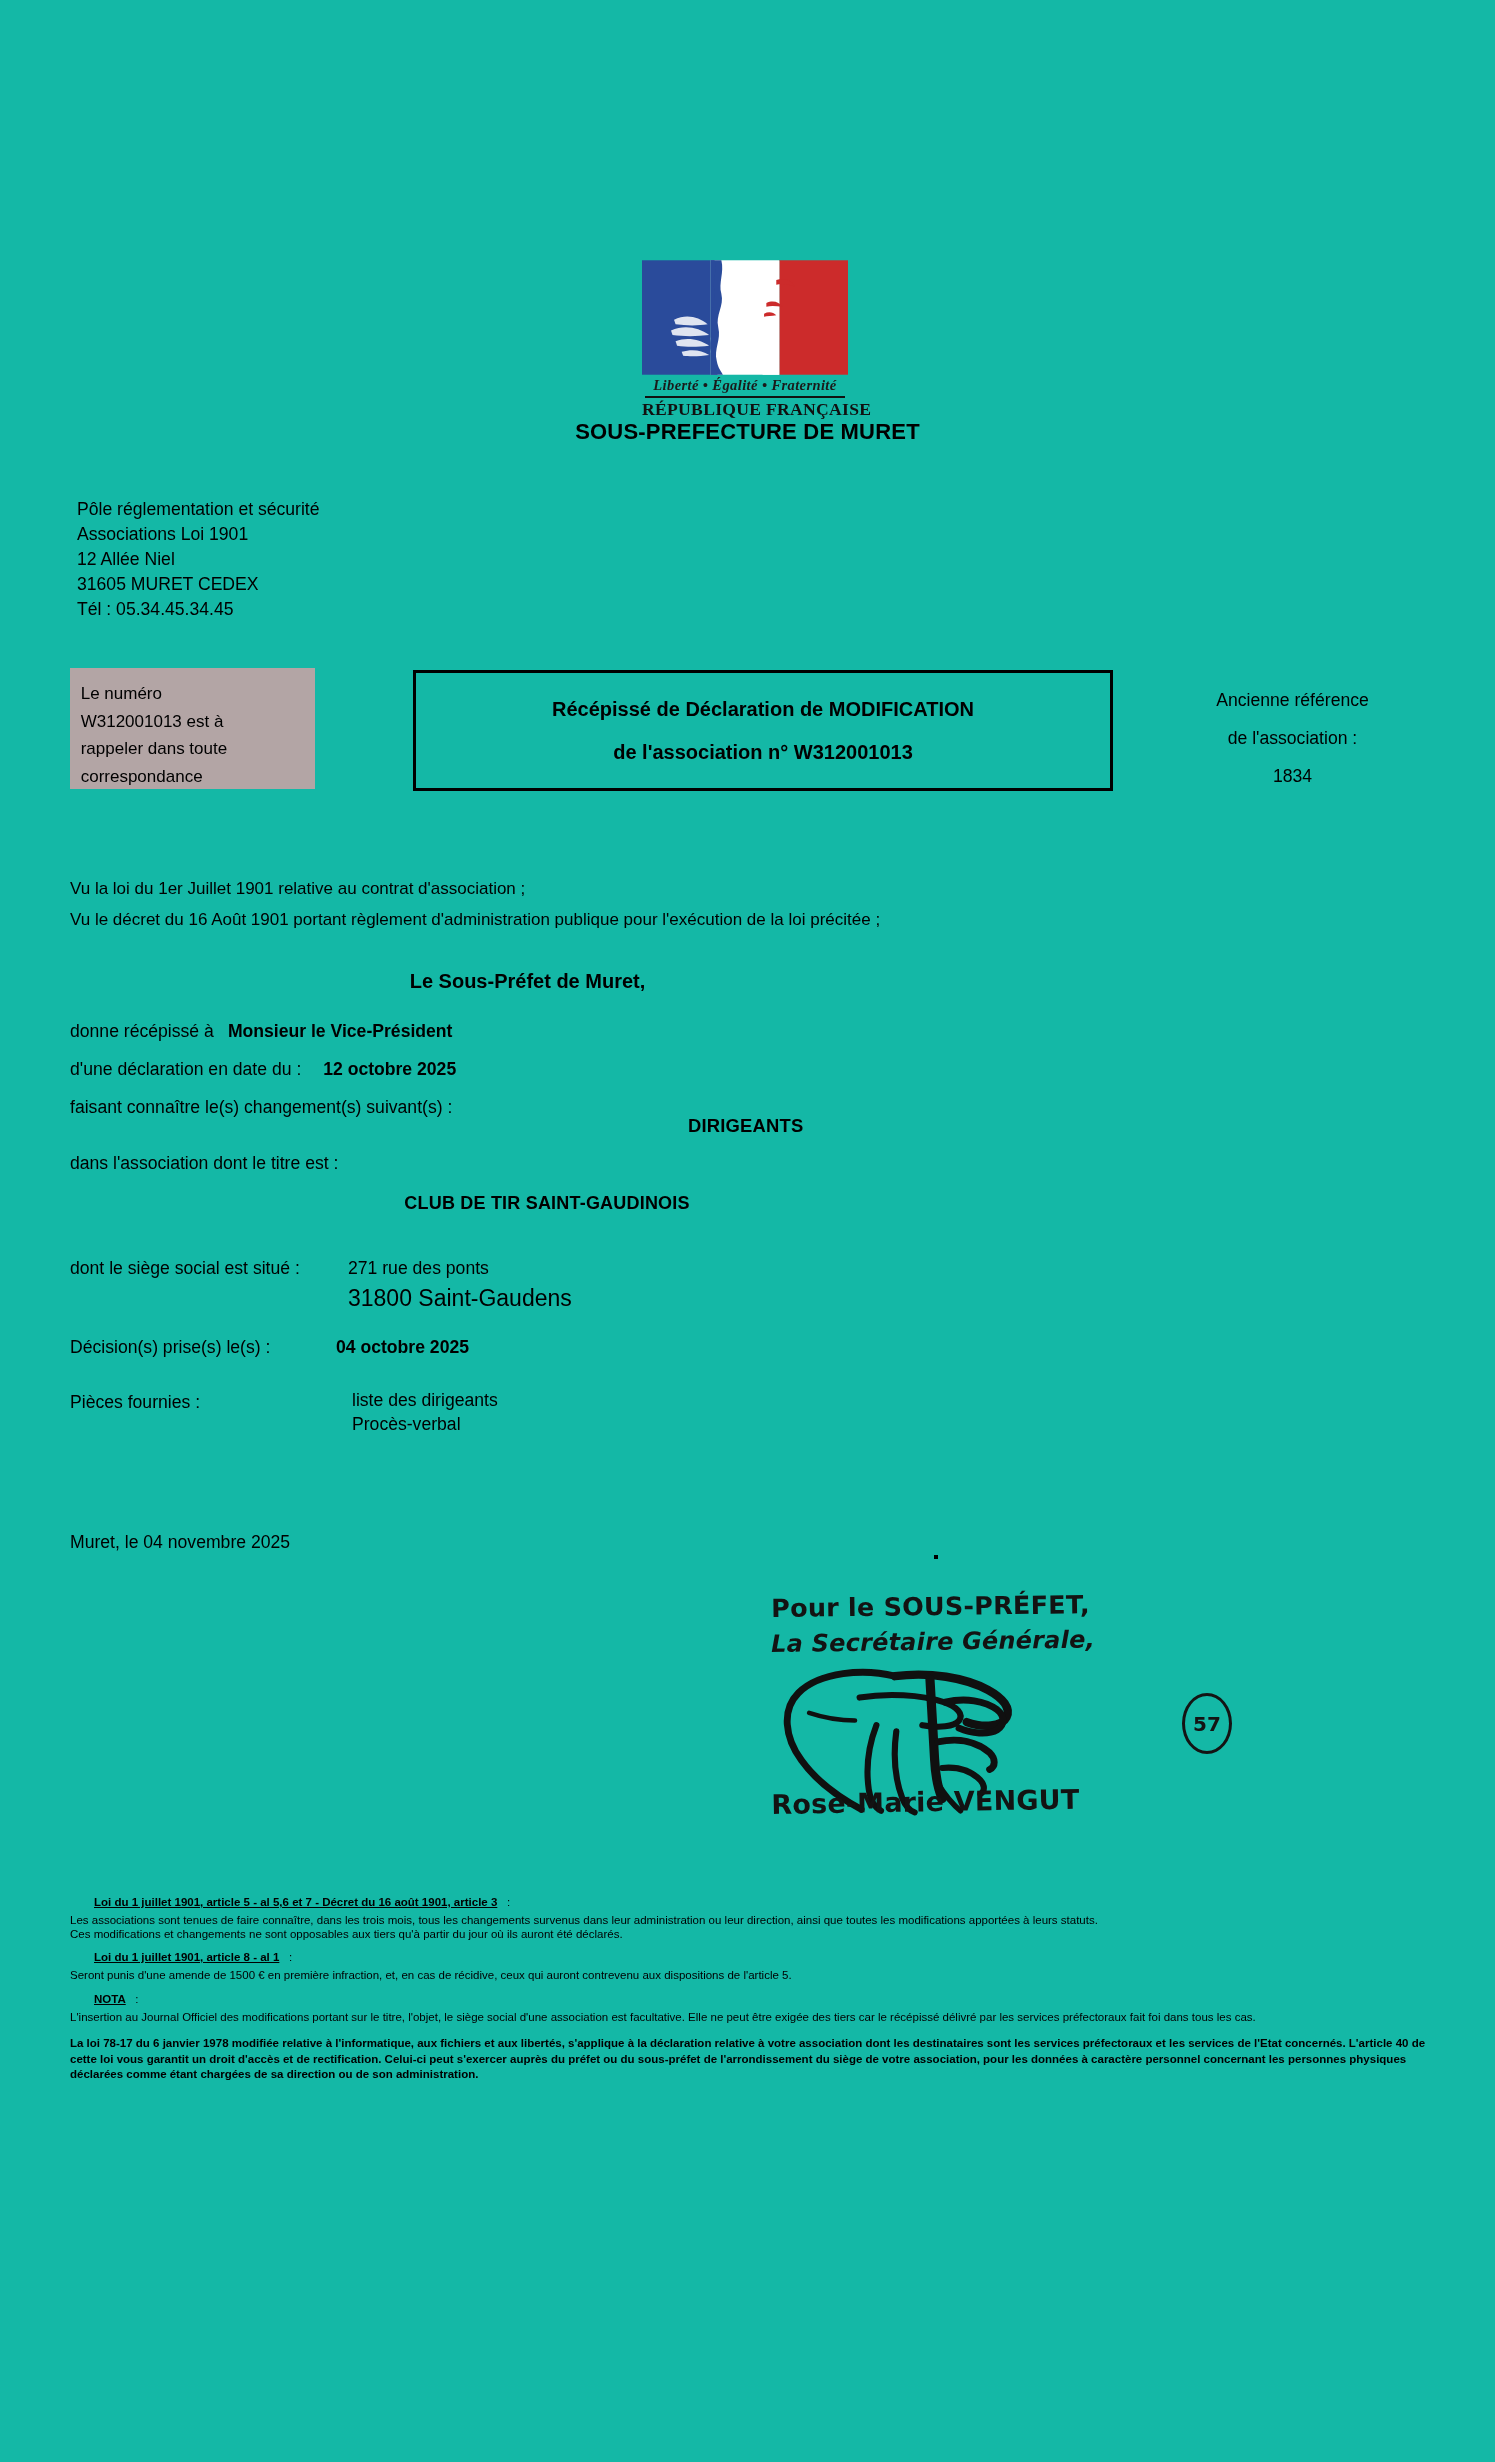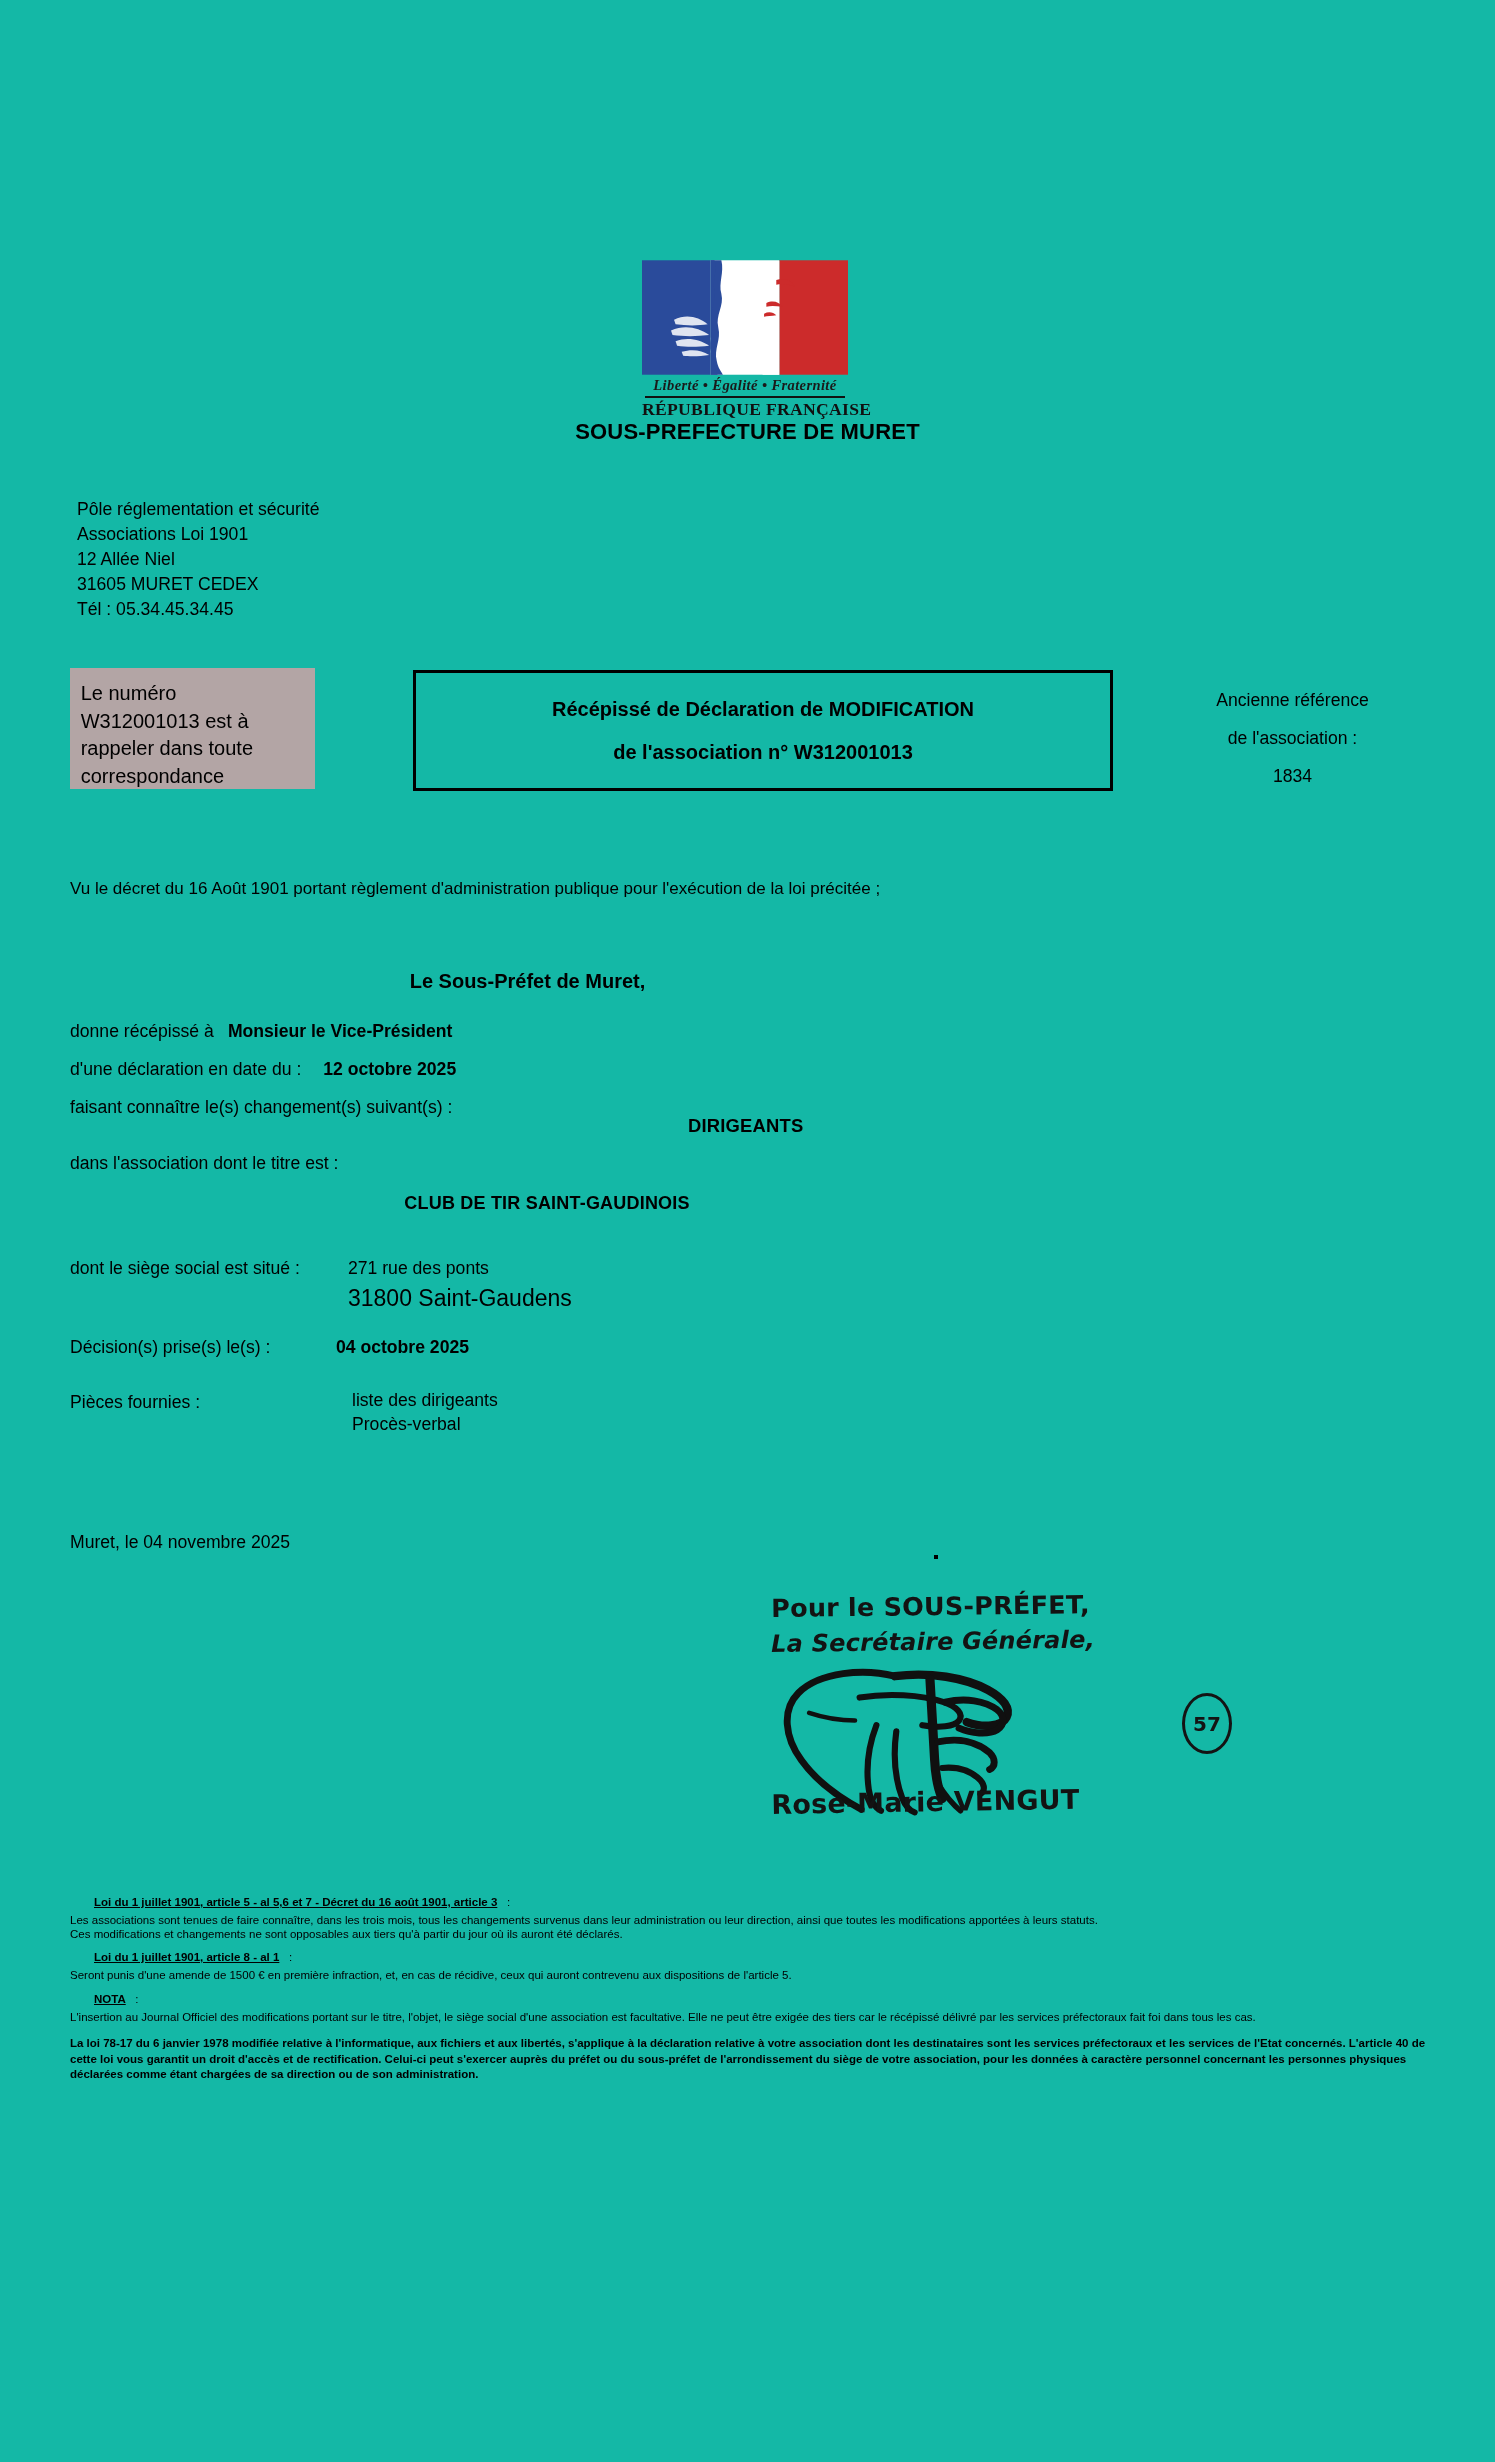--- a/index.html
+++ b/index.html
@@ -85,21 +85,21 @@
   
   #reminder-box {
     position: absolute;
     left: 70px;
     top: 668px;
     width: 245px;
     height: 121px;
     background: #b3a5a5;
     padding: 12.2px 0 0 10.7px;
     box-sizing: border-box;
-    font-size: 20px;
+    font-size: 17px;
     line-height: 27.5px;
   }
   #reminder-box div { white-space: nowrap; }
 
   
   #receipt-box {
     position: absolute;
     left: 413px;
     top: 670px;
     width: 700px;
@@ -407,20 +407,21 @@
     <div class="line">de l'association n°  W312001013</div>
   </div>
 
   <div id="old-reference">
     <div>Ancienne référence</div>
     <div>de l'association :</div>
     <div>1834</div>
   </div>
 
   <div id="legal-citations">
+    <div>Vu la loi du 1er Juillet 1901 relative au contrat d'association ;</div>
     <div>Vu le décret du 16 Août 1901 portant règlement d'administration publique pour l'exécution de la loi précitée ;</div>
   </div>
 
   <div id="authority-line">Le Sous-Préfet de Muret,</div>
 
   <div class="body-line" id="line-recipient">
     <span>donne récépissé à</span>
     <span class="body-value" style="margin-left:9.2px;">Monsieur le Vice-Président</span>
   </div>
 

